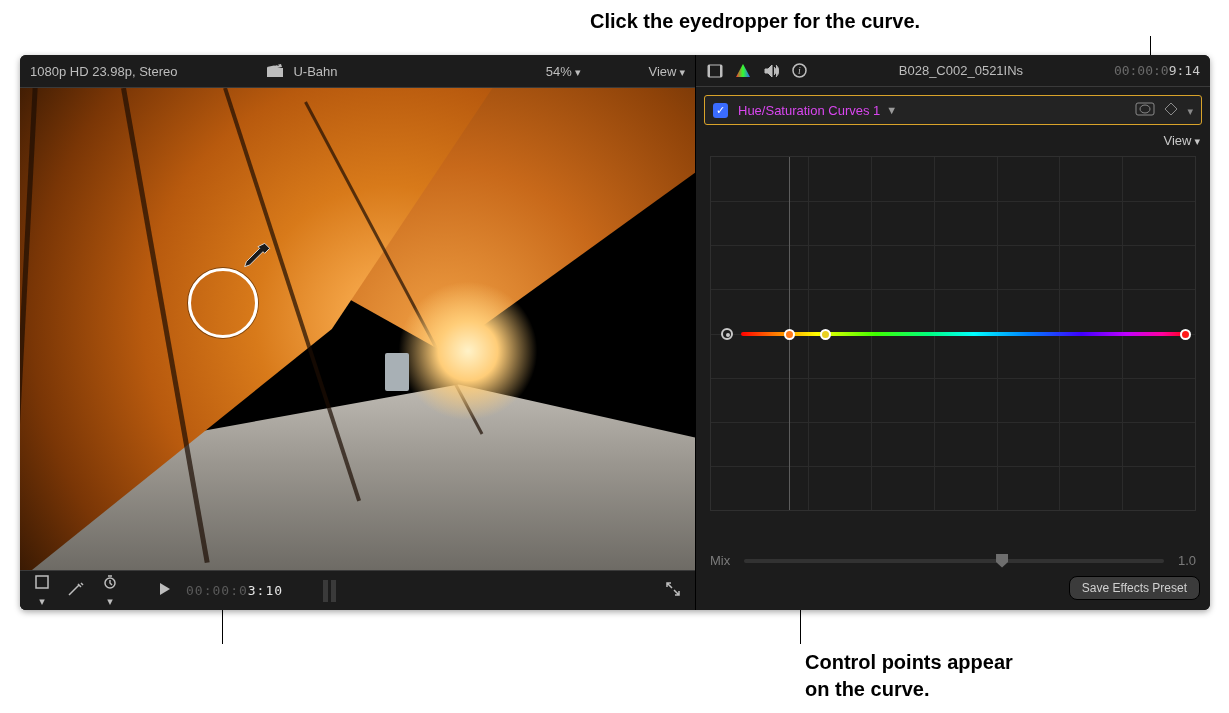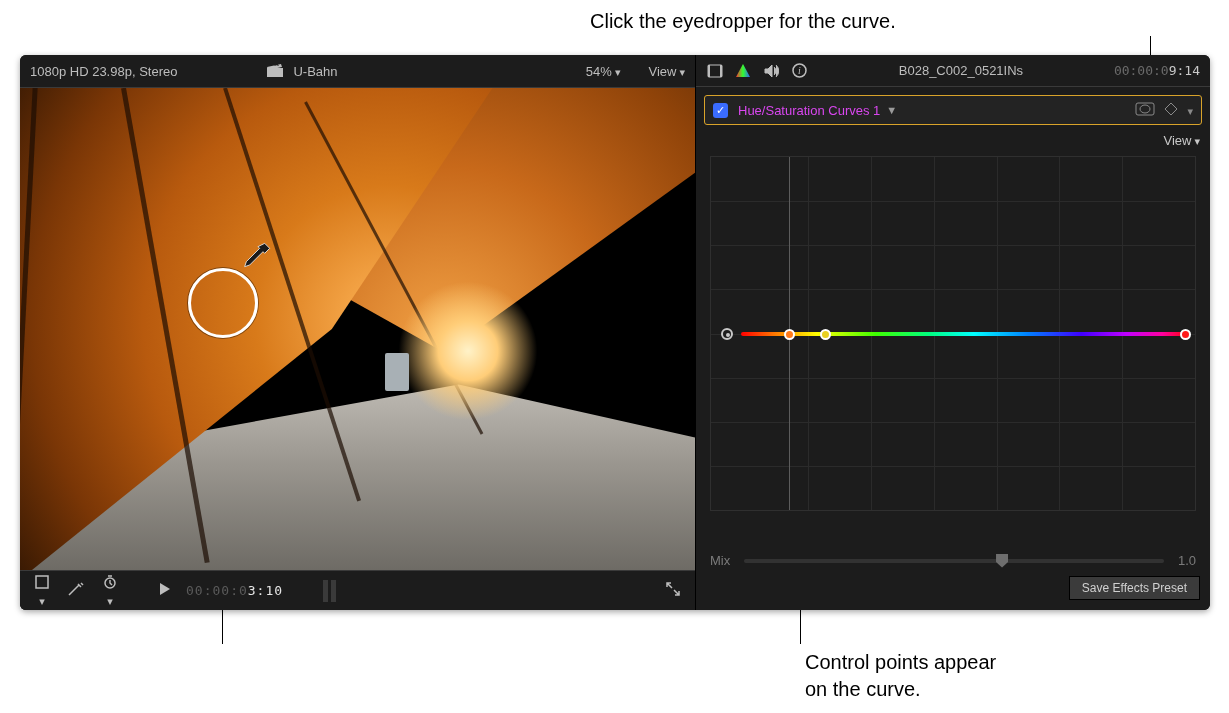--- a/index.html
+++ b/index.html
@@ -10,21 +10,21 @@
     height: 713px;
     position: relative;
     color: #b8b8b8;
     font-size: 13px;
   }
   .callout {
     position: absolute;
     color: #000;
     font-size: 20px;
     line-height: 1.35;
-    font-weight: 400;
+    font-weight: 700;
   }
   .panel-wrap {
     position: absolute;
     top: 55px; left: 20px;
     width: 1190px; height: 555px;
     background: #1c1c1c;
     border-radius: 6px;
     box-shadow: 0 2px 6px rgba(0,0,0,.35);
     display: flex;
     overflow: hidden;
@@ -33,21 +33,21 @@
   .inspector-pane { flex: 1; display: flex; flex-direction: column; background:#1c1c1c; border-left: 1px solid #000; }
 
   
   .v-top {
     height: 32px; display: flex; align-items: center; padding: 16px 10px;
     border-bottom: 1px solid #3a3a3a; font-size: 13px; color:#bdbdbd;
     gap: 10px;
   }
   .v-top .clapper { color:#bdbdbd; }
   .v-top .spacer { flex: 1; }
-  .v-top .zoom, .v-top .viewbtn { cursor: default; }
+  .v-top .zoom, .v-top .viewbtn { cursor: default; margin-left: 40px; }
 
   
   .viewer-canvas { flex: 1; position: relative; background:#000; overflow:hidden; }
   .tunnel {
     position:absolute; inset:0; overflow:hidden;
   }
   .tunnel .floor {
     position:absolute; bottom:0; left:0; right:0; height:55%;
     background: linear-gradient(180deg,#d8d4ce 0%, #bebab3 30%, #9a968f 60%, #6e6b65 100%);
     transform-origin: 65% 30%;
@@ -189,21 +189,21 @@
   .mix-row .slider { flex:1; height:4px; background:#3a3a3a; border-radius:2px; position:relative; }
   .mix-row .slider .thumb {
     position:absolute; top:-5px; width:12px; height:14px; background:#8a8a8a;
     clip-path: polygon(0 0,100% 0,100% 60%,50% 100%,0 60%);
   }
 
   
   .preset-row { display:flex; justify-content:flex-end; padding:8px 10px 10px; }
   .preset-row button {
     background:#3b3b3b; color:#d0d0d0; border:1px solid #000;
-    border-radius:0; padding:4px 12px; font-size:12px; cursor:pointer;
+    border-radius:8px; padding:4px 12px; font-size:12px; cursor:pointer;
   }
 
   
   .leader {
     position:absolute; background:#000;
   }
   .chev-down::after { content:" \25BE"; color:inherit; font-size:11px; }
 </style>
 </head>
 <body>

